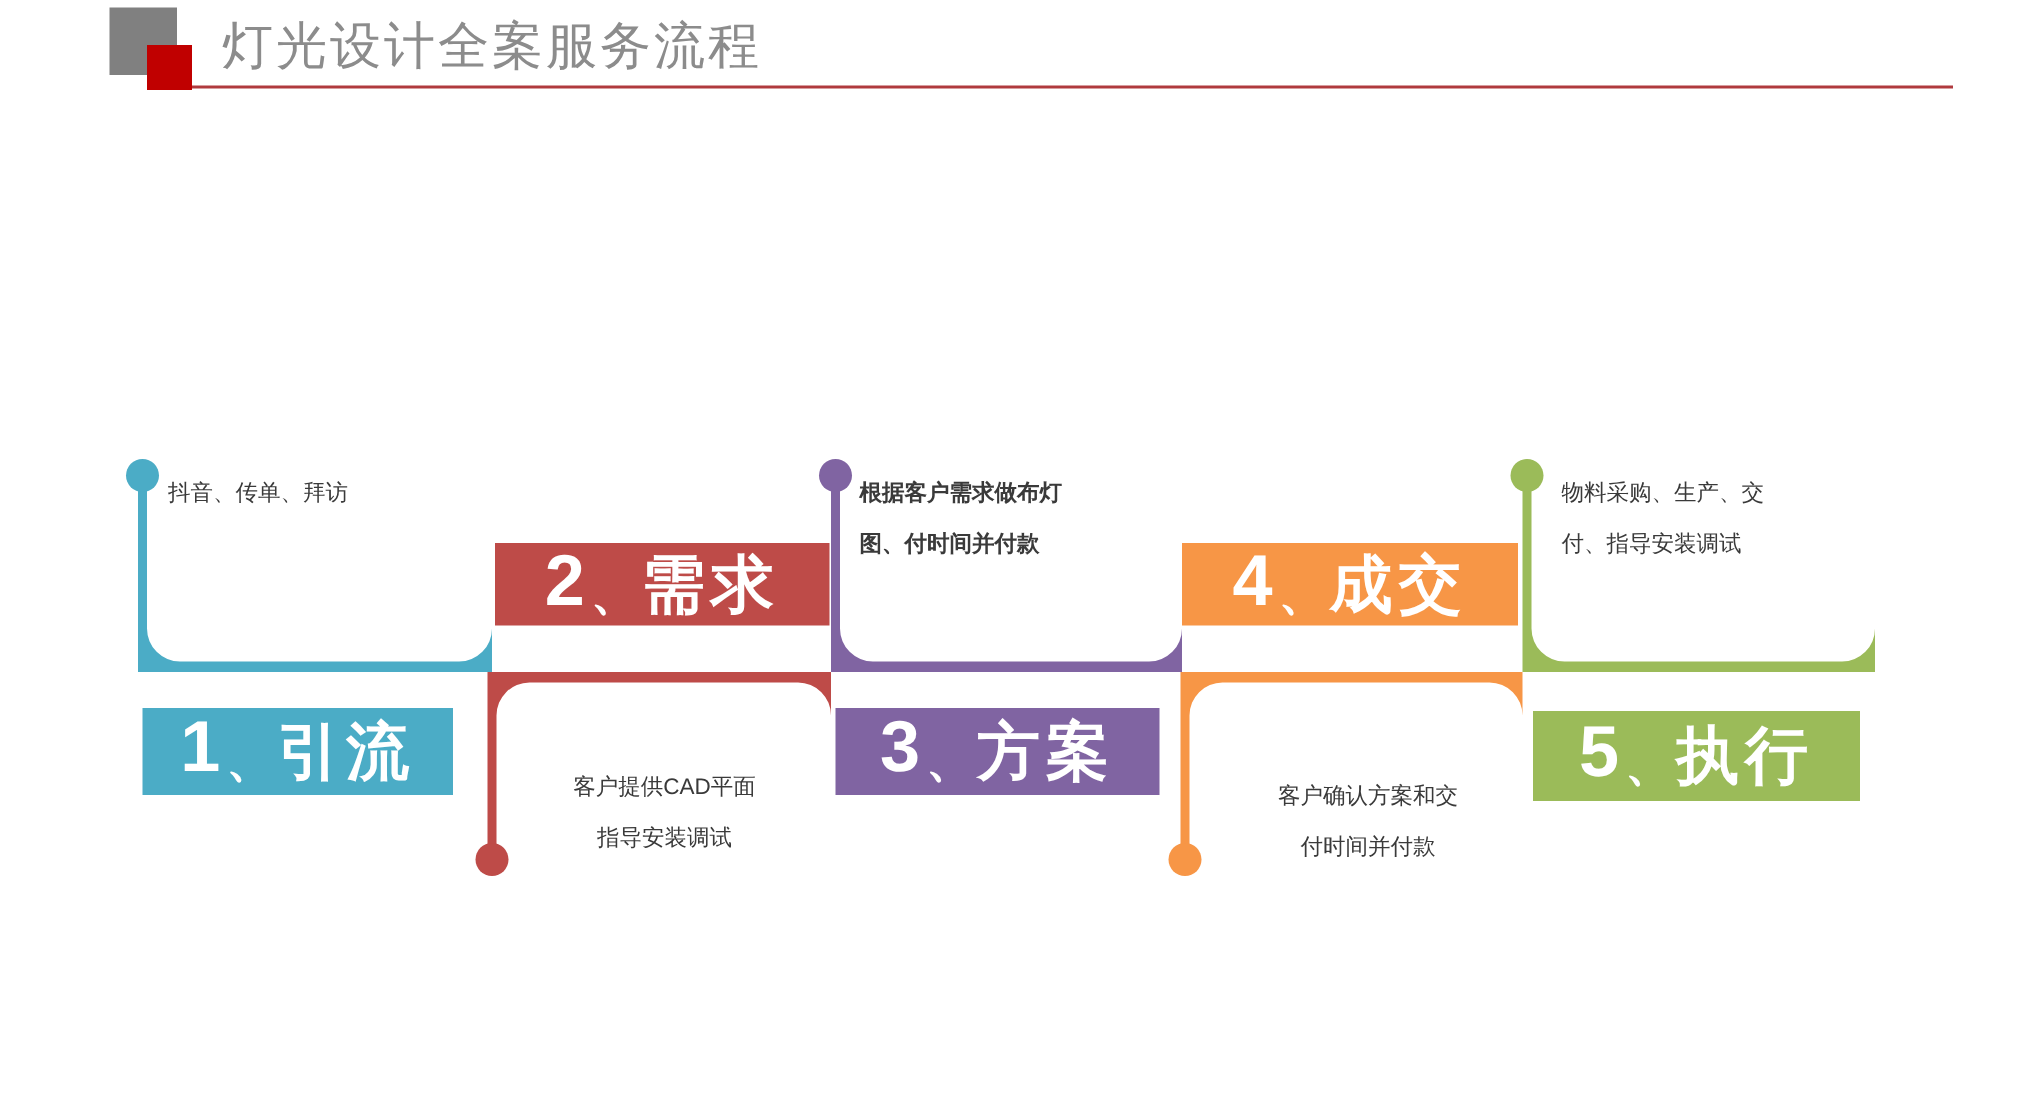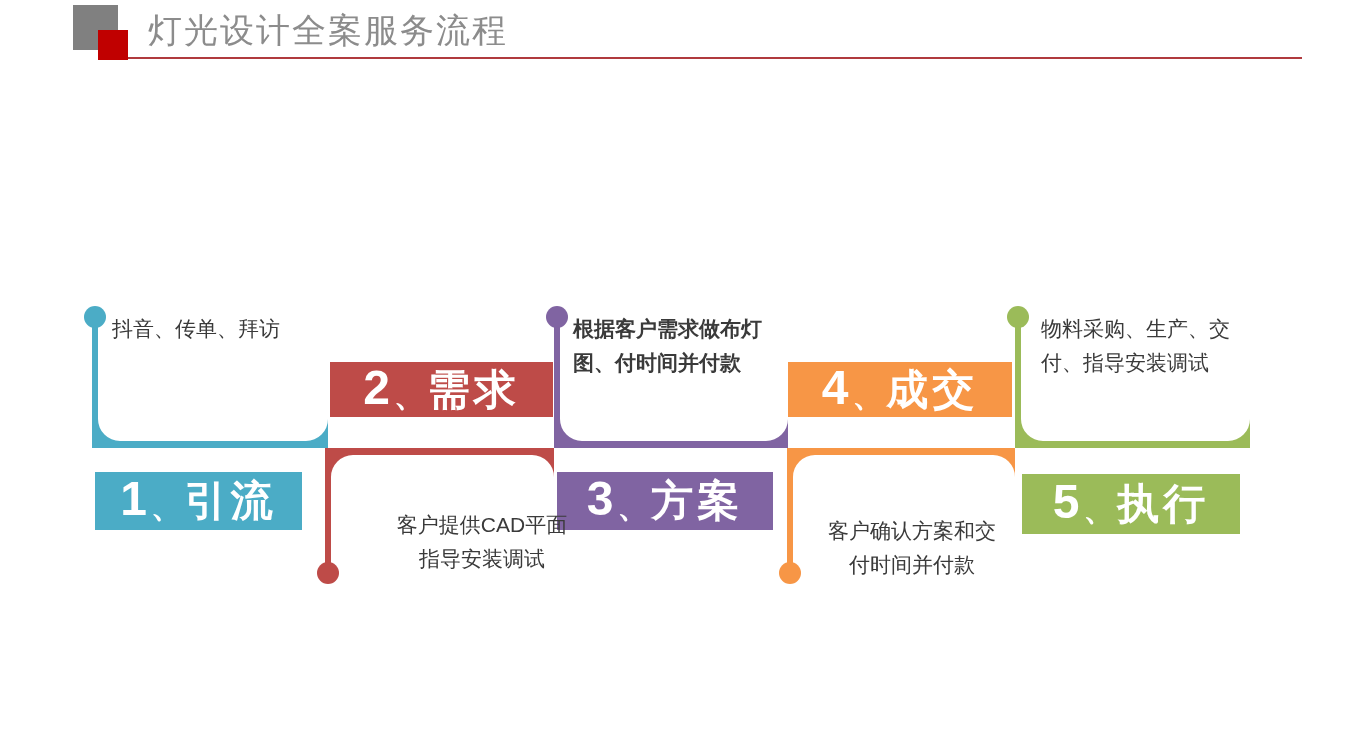--- a/index.html
+++ b/index.html
@@ -32,26 +32,26 @@
   .step-box .sep  { font-size:32px; line-height:1; margin:10px 2px 0 4px; }
   .step-box .name { font-size:42px; line-height:1; letter-spacing:4px; }
   #box-1 { left:95px;   top:472px; width:207px; height:58px; }
   #box-2 { left:330px;  top:362px; width:223px; height:55px; }
   #box-3 { left:557px;  top:472px; width:216px; height:58px; }
   #box-4 { left:788px;  top:362px; width:224px; height:55px; }
   #box-5 { left:1022px; top:474px; width:218px; height:60px; }
   
   .desc {
     position:absolute; z-index:2;
-    font-size:21px; line-height:34px;
+    font-size:15px; line-height:34px;
     white-space:nowrap;
   }
   .desc.center { text-align:center; white-space:normal; }
   #desc-1 { left:112px;  top:312px; }
-  #desc-2 { left:332px;  top:508px; width:222px;margin-left:39px; }
+  #desc-2 { left:332px;  top:508px; width:222px; }
   #desc-3 { left:573px;  top:312px;font-weight:bold; }
   #desc-4 { left:801px;  top:514px; width:222px;text-align:center; }
   #desc-5 { left:1041px; top:312px; }
 </style>
 </head>
 <body>
 
 <div id="slide" style="color: rgb(58, 58, 58);">
 
   <div class="sq-gray" style="background-color: rgb(128, 128, 128);"></div>

